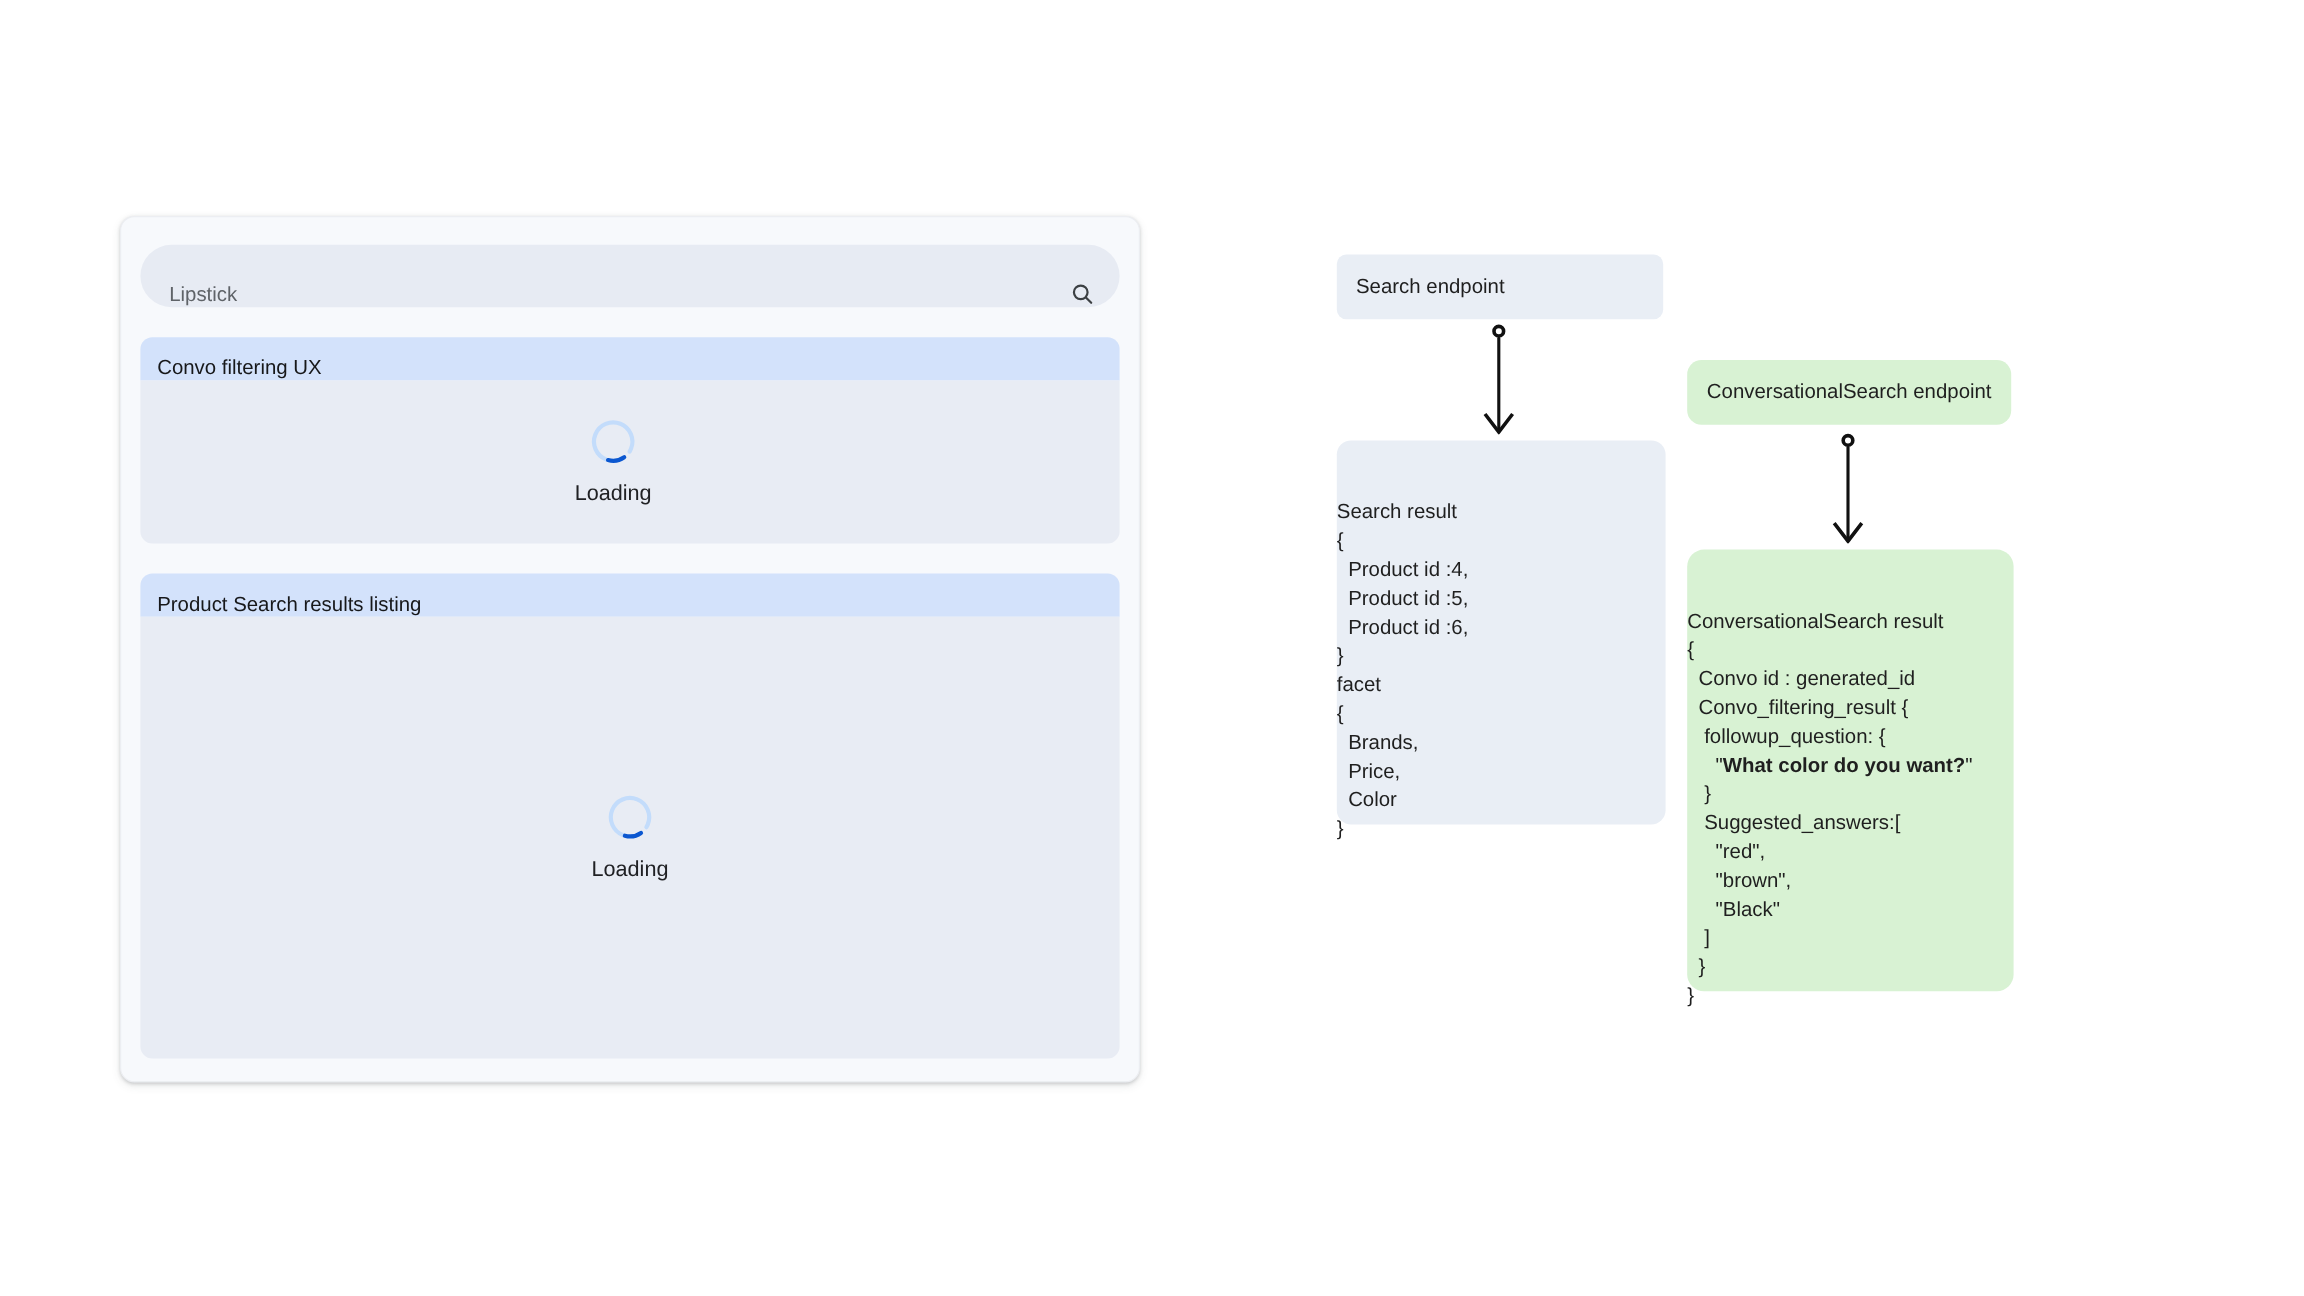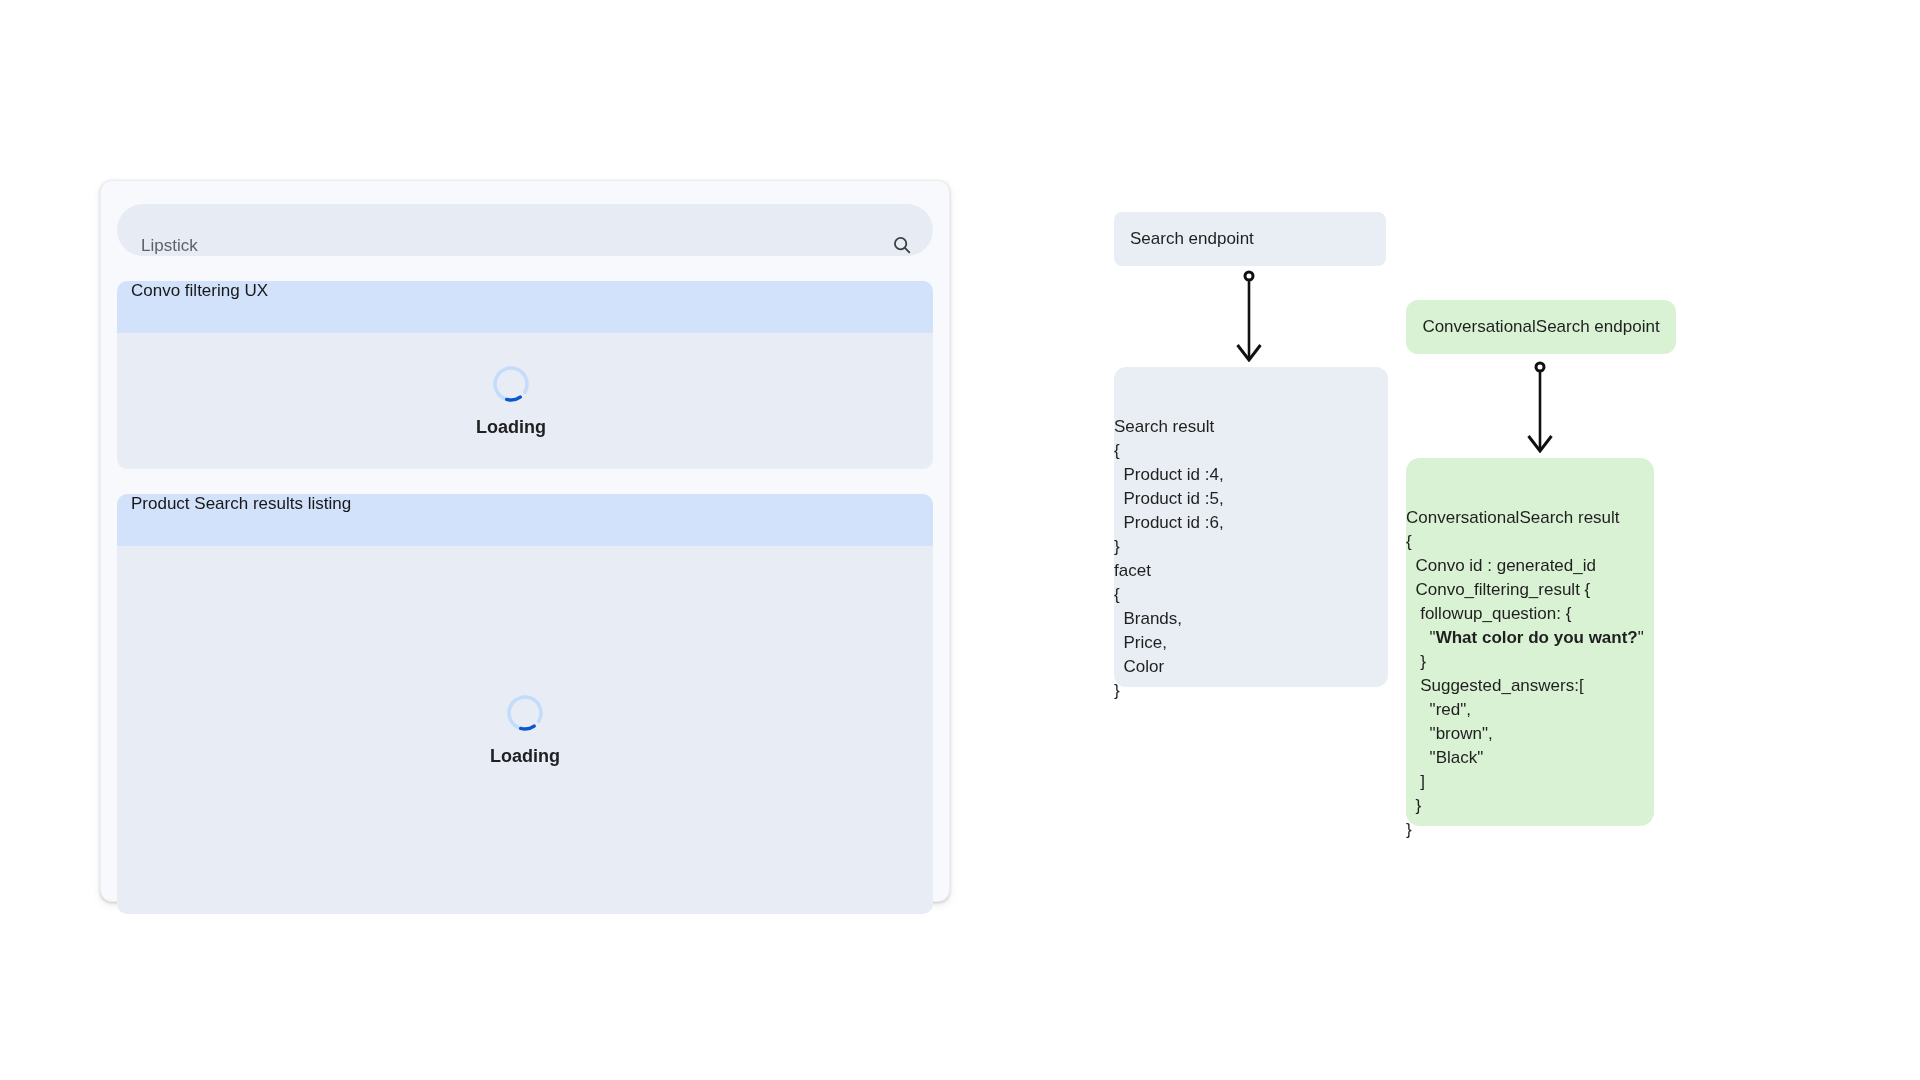--- a/index.html
+++ b/index.html
@@ -24,55 +24,55 @@
   }
   .search-pill{
     height:52px;border-radius:26px;background:var(--pill-bg);
     display:flex;align-items:flex-end;padding:0 20px 0 24px;
   }
   .search-pill .query{flex:1;font-size:17px;color:var(--text-secondary);}
   .search-icon-wrap{width:22px;height:22px;display:flex;align-items:center;justify-content:center;cursor:pointer;}
   .section{margin-top:25px;}
   .section + .section{}
   .section-header{
-    height:52px;background:var(--section-header-bg);
-    border-radius:10px 10px 0 0;display:flex;align-items:flex-start;
+    height:36px;background:var(--section-header-bg);
+    border-radius:10px 10px 0 0;display:flex;align-items:flex-end;
     padding:0 14px;font-size:17px;color:#17181a;
   }
   .section-body{
     background:var(--section-body-bg);border-radius:0 0 10px 10px;
     display:flex;flex-direction:column;align-items:center;justify-content:center;
   }
   .body-1{height:136px;}
   .body-2{height:368px;}
   .loading-group{display:flex;flex-direction:column;align-items:center;}
   .loading-group.shift-left{transform:translateX(-14px);}
   .spinner{width:40px;height:40px;}
   .spinner .track{stroke:var(--spinner-track);}
   .spinner .arc{stroke:var(--spinner-arc);}
-  .loading-label{margin-top:13px;font-size:18px;color:#202124;font-weight:bold;}
+  .loading-label{margin-top:13px;font-size:18px;color:#202124;}
 
   
   .flow-box{position:absolute;color:var(--text-primary);}
   .node-endpoint{display:flex;align-items:center;font-size:17px;}
   .search-endpoint{
     left:1114px;top:212px;width:272px;height:54px;border-radius:8px;
     background:var(--gray-node-bg);padding:0 16px;text-align:right;
   }
   .convo-endpoint{
     left:1406px;top:300px;width:270px;height:54px;border-radius:12px;
     background:var(--green-node-bg);justify-content:center;text-align:center;
   }
   .node-code{font-size:17px;line-height:24px;white-space:pre;}
   .search-result{
     left:1114px;top:367px;width:274px;height:320px;border-radius:12px;
     background:var(--gray-node-bg);
   }
   .convo-result{
-    left:1406px;top:458px;width:248px;height:368px;border-radius:14px;
+    left:1406px;top:458px;width:272px;height:368px;border-radius:14px;
     background:var(--green-node-bg);
   }
   .code-line{white-space:pre;}
   .code-line .bold{font-weight:bold;}
   .connector{position:absolute;width:30px;height:96px;}
   .connector .stroke{stroke:var(--arrow-stroke);}
   .arrow-1{left:1234px;top:266px;}
   .arrow-2{left:1525px;top:357px;}
 </style>
 </head>

